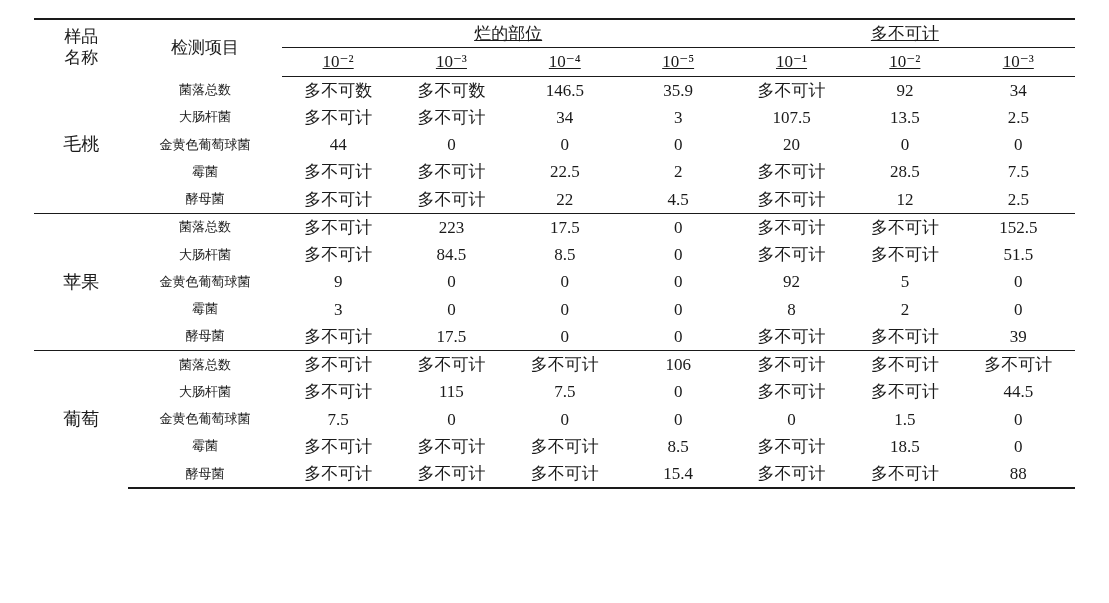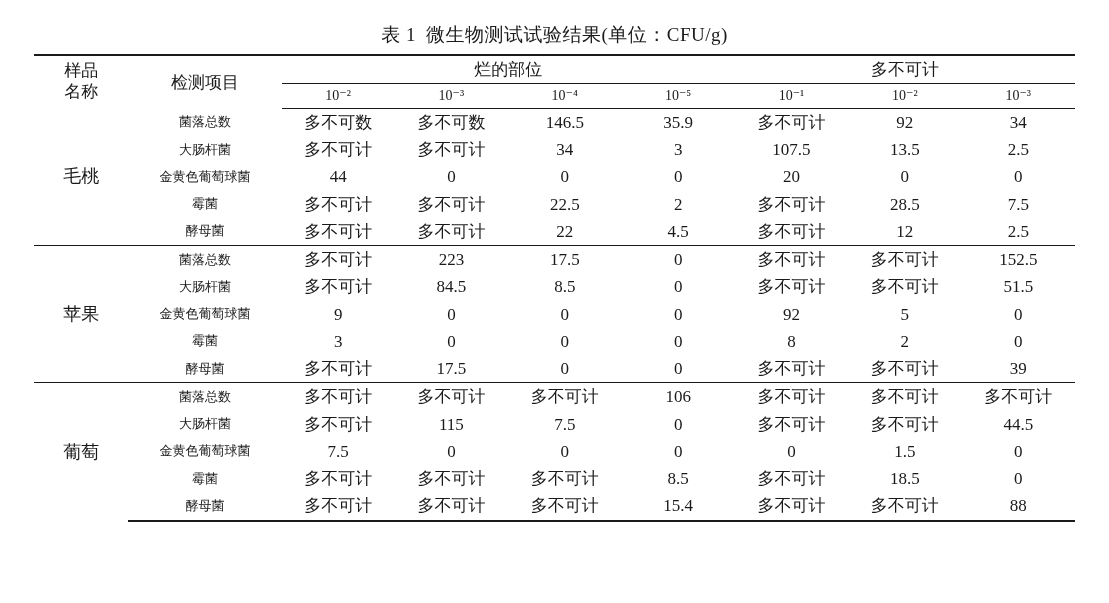--- a/index.html
+++ b/index.html
@@ -83,40 +83,39 @@
   .sample-cell {
     font-size: 18px;
   }
   .item-cell {
     font-size: 13px;
   }
   .hdr-main {
     font-size: 17px;
   }
   .sup {
-    font-size: 14px;
+    font-size: 17px;
+    text-decoration: underline;
   }
   .two-line {
     line-height: 1.35;
     font-family: Liberation Mono, monospace;
   }
   .grp-head {
     font-size: 17px;
+    text-decoration: underline;
   }
 </style>
 </head>
 <body>
 
 <div class="page">
 
   <div class="ghost-line"></div>
 
-  <div class="table-caption">
-    <span class="caption-label">表 1</span><span>微生物测试试验结果(单位：CFU/g)</span>
-  </div>
 
   <table class="data">
     <colgroup>
       <col class="col-sample">
       <col class="col-item">
       <col class="col-val">
         <col class="col-val">
         <col class="col-val">
         <col class="col-val">
       <col class="col-val">

